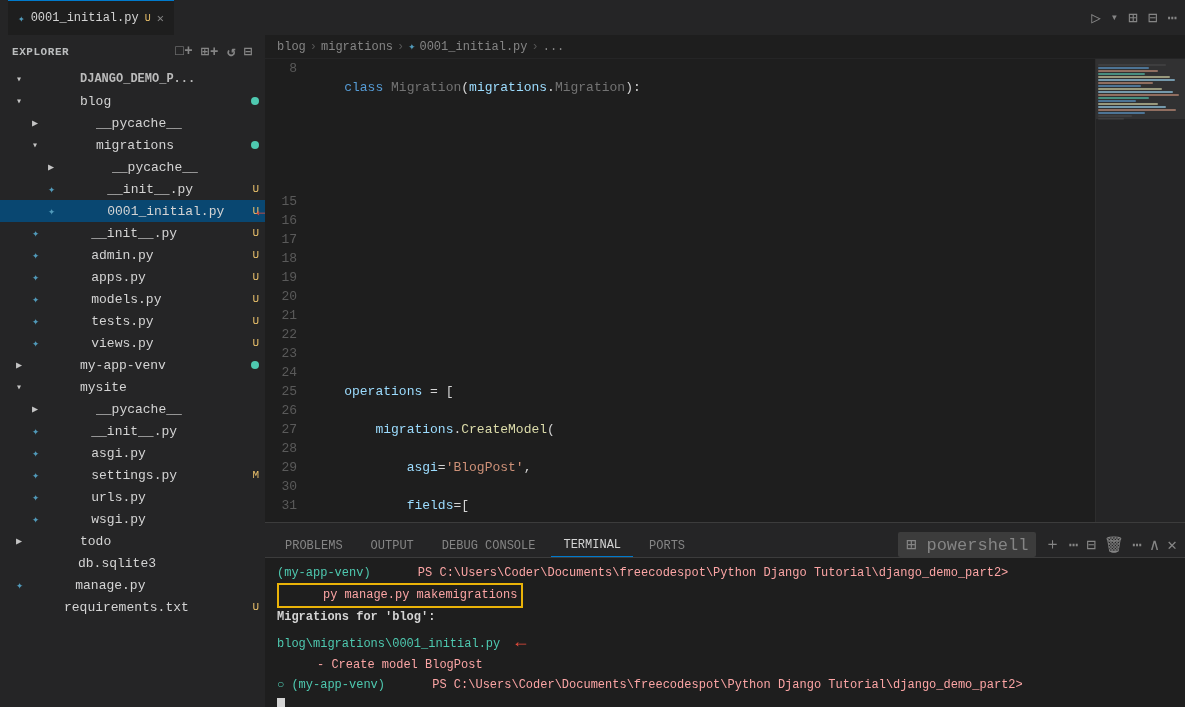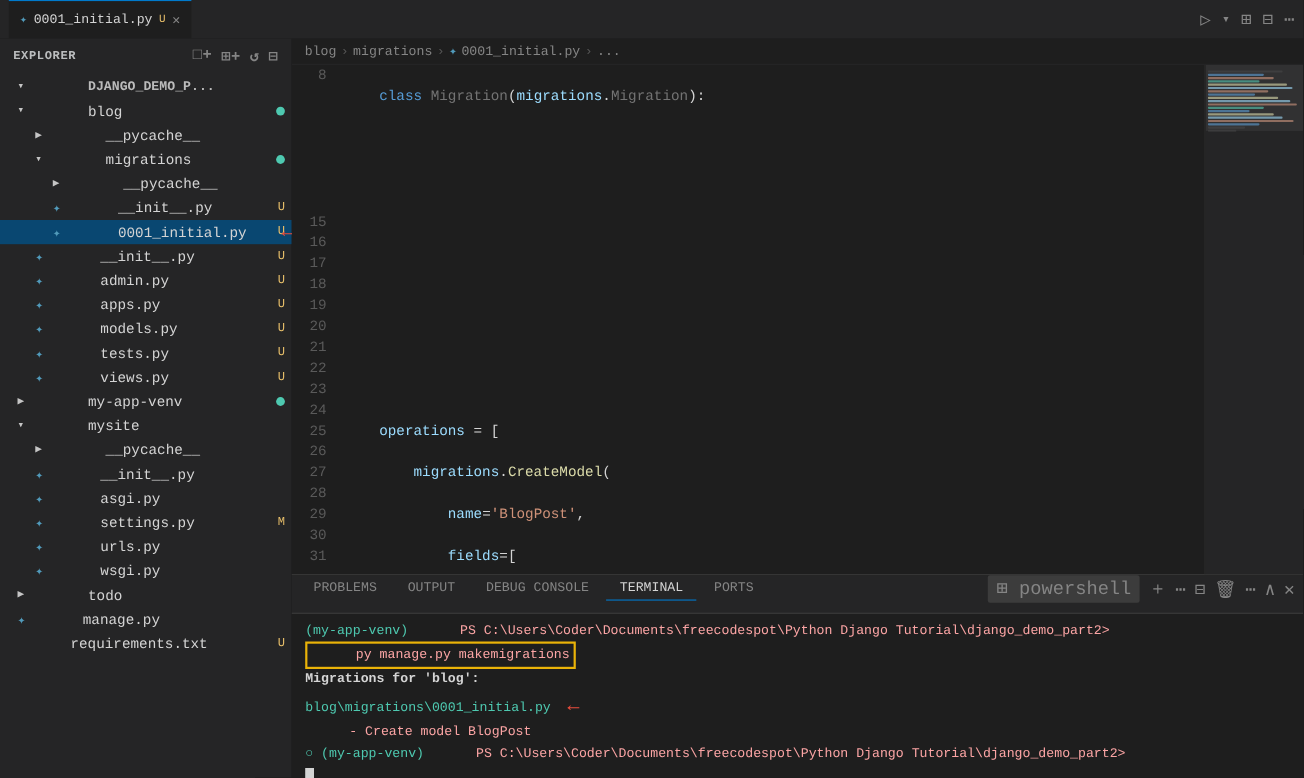--- a/index.html
+++ b/index.html
@@ -225,21 +225,21 @@
     .panel-area {
       height: 185px;
       background: #1e1e1e;
       border-top: 1px solid #3c3c3c;
       display: flex;
       flex-direction: column;
       flex-shrink: 0;
     }
     .panel-tabs {
       display: flex;
-      align-items: flex-start;
+      align-items: flex-end;
       background: #252526;
       height: 35px;
       padding: 0 8px;
       gap: 4px;
       border-bottom: 1px solid #3c3c3c;
     }
     .panel-tab {
       padding: 4px 12px;
       font-size: 12px;
       color: #858585;
@@ -453,20 +453,23 @@
       <div class="tree-item tree-indent-2">
         <span class="tree-file-icon">✦</span>
         <span class="tree-label">wsgi.py</span>
       </div>
 
       <div class="tree-item tree-indent-1">
         <span class="tree-arrow">▶</span>
         <span class="tree-label">todo</span>
       </div>
 
+      <div class="tree-item tree-indent-1">
+        <span class="tree-label" style="padding-left:14px">db.sqlite3</span>
+      </div>
 
       <div class="tree-item tree-indent-1">
         <span class="tree-file-icon">✦</span>
         <span class="tree-label">manage.py</span>
       </div>
 
       <div class="tree-item tree-indent-1">
         <span class="tree-label">requirements.txt</span>
         <span class="tree-badge">U</span>
       </div>
@@ -518,21 +521,21 @@
 <div class="code-line">    <span class="kw">class</span> <span class="cls">Migration</span><span class="punc">(</span><span class="var">migrations</span><span class="punc">.</span><span class="cls">Migration</span><span class="punc">):</span></div>
 <div class="code-line">&nbsp;</div>
 <div class="code-line">&nbsp;</div>
 <div class="code-line">&nbsp;</div>
 <div class="code-line">&nbsp;</div>
 <div class="code-line">&nbsp;</div>
 <div class="code-line">&nbsp;</div>
 <div class="code-line">&nbsp;</div>
 <div class="code-line">    <span class="var">operations</span> <span class="op">=</span> <span class="punc">[</span></div>
 <div class="code-line">        <span class="var">migrations</span><span class="punc">.</span><span class="func">CreateModel</span><span class="punc">(</span></div>
-<div class="code-line">            <span class="var">name</span><span class="op">=</span><span class="str">'BlogPost'</span><span class="punc">,</span></div>
+<div class="code-line">            <span class="var">asgi</span><span class="op">=</span><span class="str">'BlogPost'</span><span class="punc">,</span></div>
 <div class="code-line">            <span class="var">fields</span><span class="op">=</span><span class="punc">[</span></div>
 
 
 
 
 
 
 
 
 

